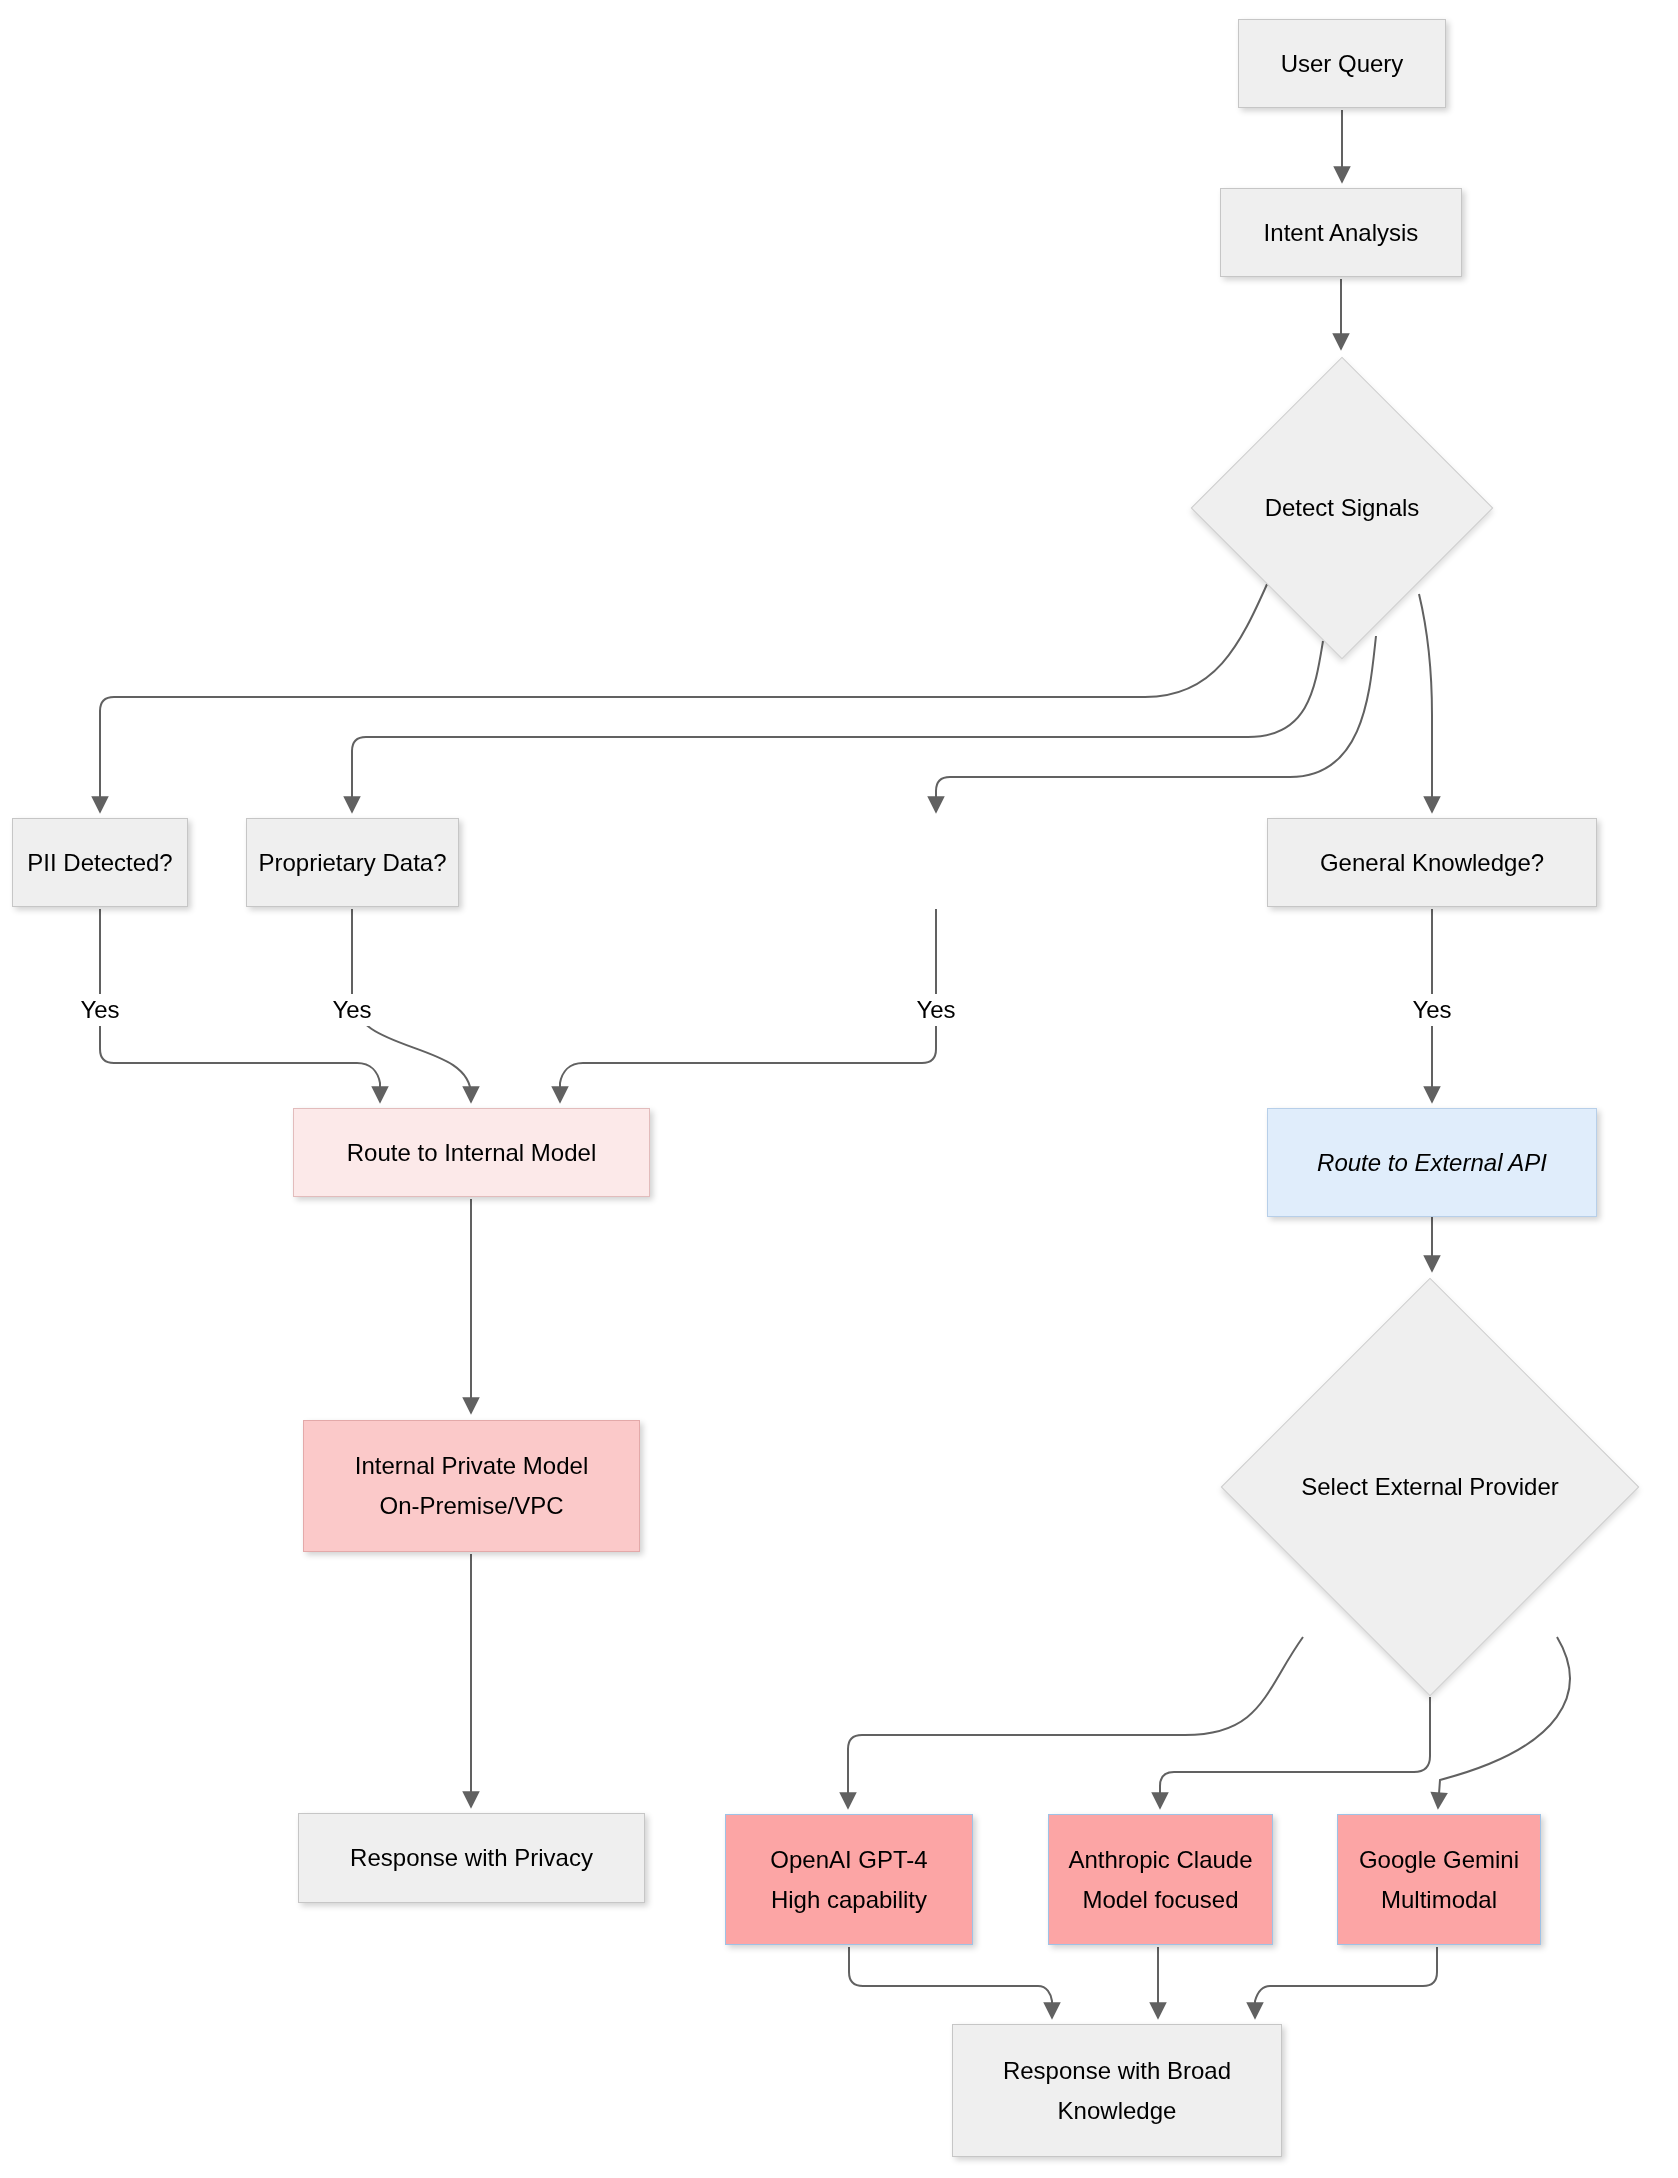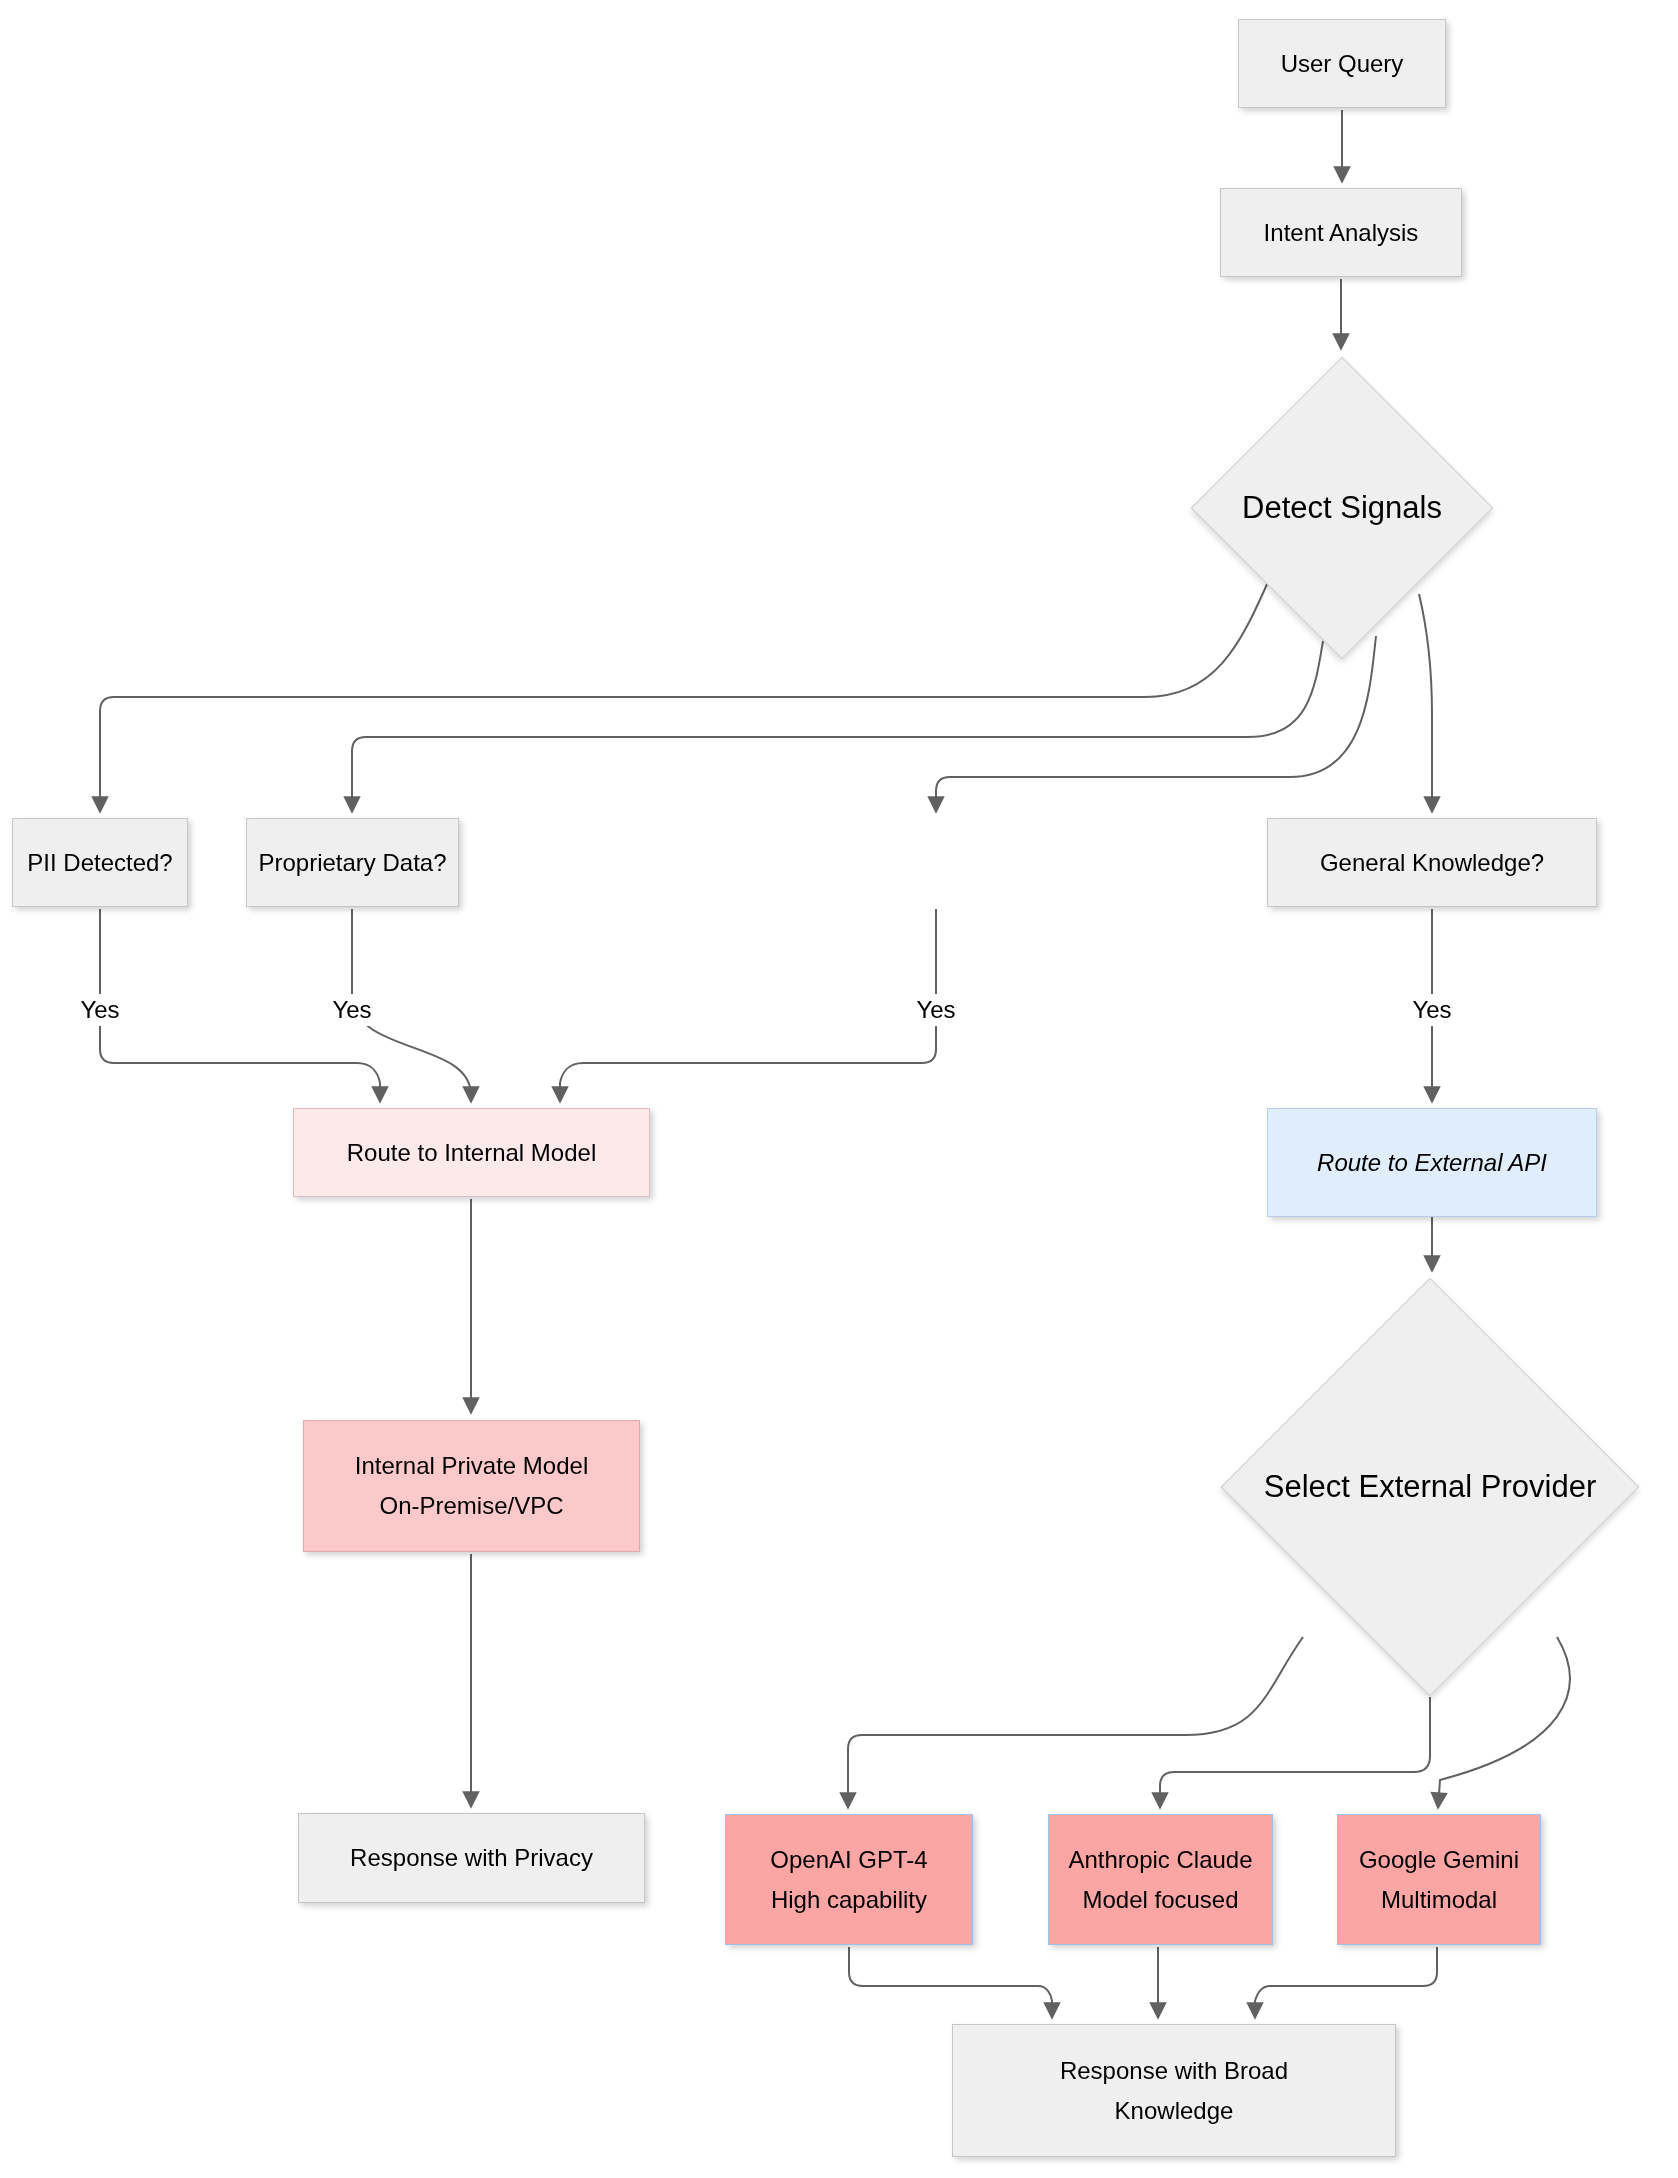--- a/index.html
+++ b/index.html
@@ -21,21 +21,21 @@
   .diamond .rot{
     position:absolute;left:50%;top:50%;
     background:#efefef;border:1.5px solid #cccccc;
     box-shadow:2.5px 2.5px 6px rgba(0,0,0,.15);
     transform:translate(-50%,-50%) rotate(45deg);
     box-sizing:border-box;
   }
   .diamond .dlabel{
     position:absolute;left:0;top:0;width:100%;height:100%;
     display:flex;align-items:center;justify-content:center;
-    font-size:31px;text-align:center;
+    font-size:24px;text-align:center;
   }
   .edge-label{
     position:absolute;transform:translate(-50%,-50%);
     background:#ffffff;padding:2px 8px;font-size:24px;
   }
   
   #n-user-query{left:1238px;top:19px;width:208px;height:89px;}
   #n-intent{left:1220px;top:188px;width:242px;height:89px;}
   #d-detect{left:1192px;top:356px;width:300px;height:304px;}
   #d-detect .rot{width:214px;height:214px;}
@@ -45,21 +45,21 @@
   #n-gen{left:1267px;top:818px;width:330px;height:89px;justify-content:center;}
   #n-route-int{left:293px;top:1108px;width:357px;height:89px;}
   #n-route-ext{left:1267px;top:1108px;width:330px;height:109px;font-style:italic;}
   #n-internal{left:303px;top:1420px;width:337px;height:132px;}
   #d-select{left:1219px;top:1279px;width:422px;height:416px;}
   #d-select .rot{width:296px;height:296px;}
   #n-resp-priv{left:298px;top:1813px;width:347px;height:90px;}
   #n-openai{left:725px;top:1814px;width:248px;height:131px;}
   #n-anthropic{left:1048px;top:1814px;width:225px;height:131px;}
   #n-google{left:1337px;top:1814px;width:204px;height:131px;}
-  #n-resp-broad{left:952px;top:2024px;width:444px;height:133px;}
+  #n-resp-broad{left:952px;top:2024px;width:330px;height:133px;}
   #lbl-yes-pii{left:100px;top:1010px;}
   #lbl-yes-prop{left:352px;top:1010px;}
   #lbl-yes-comp{left:936px;top:1010px;}
   #lbl-yes-gen{left:1432px;top:1010px;}
 </style>
 </head>
 <body>
 
 <div class="stage">
 

